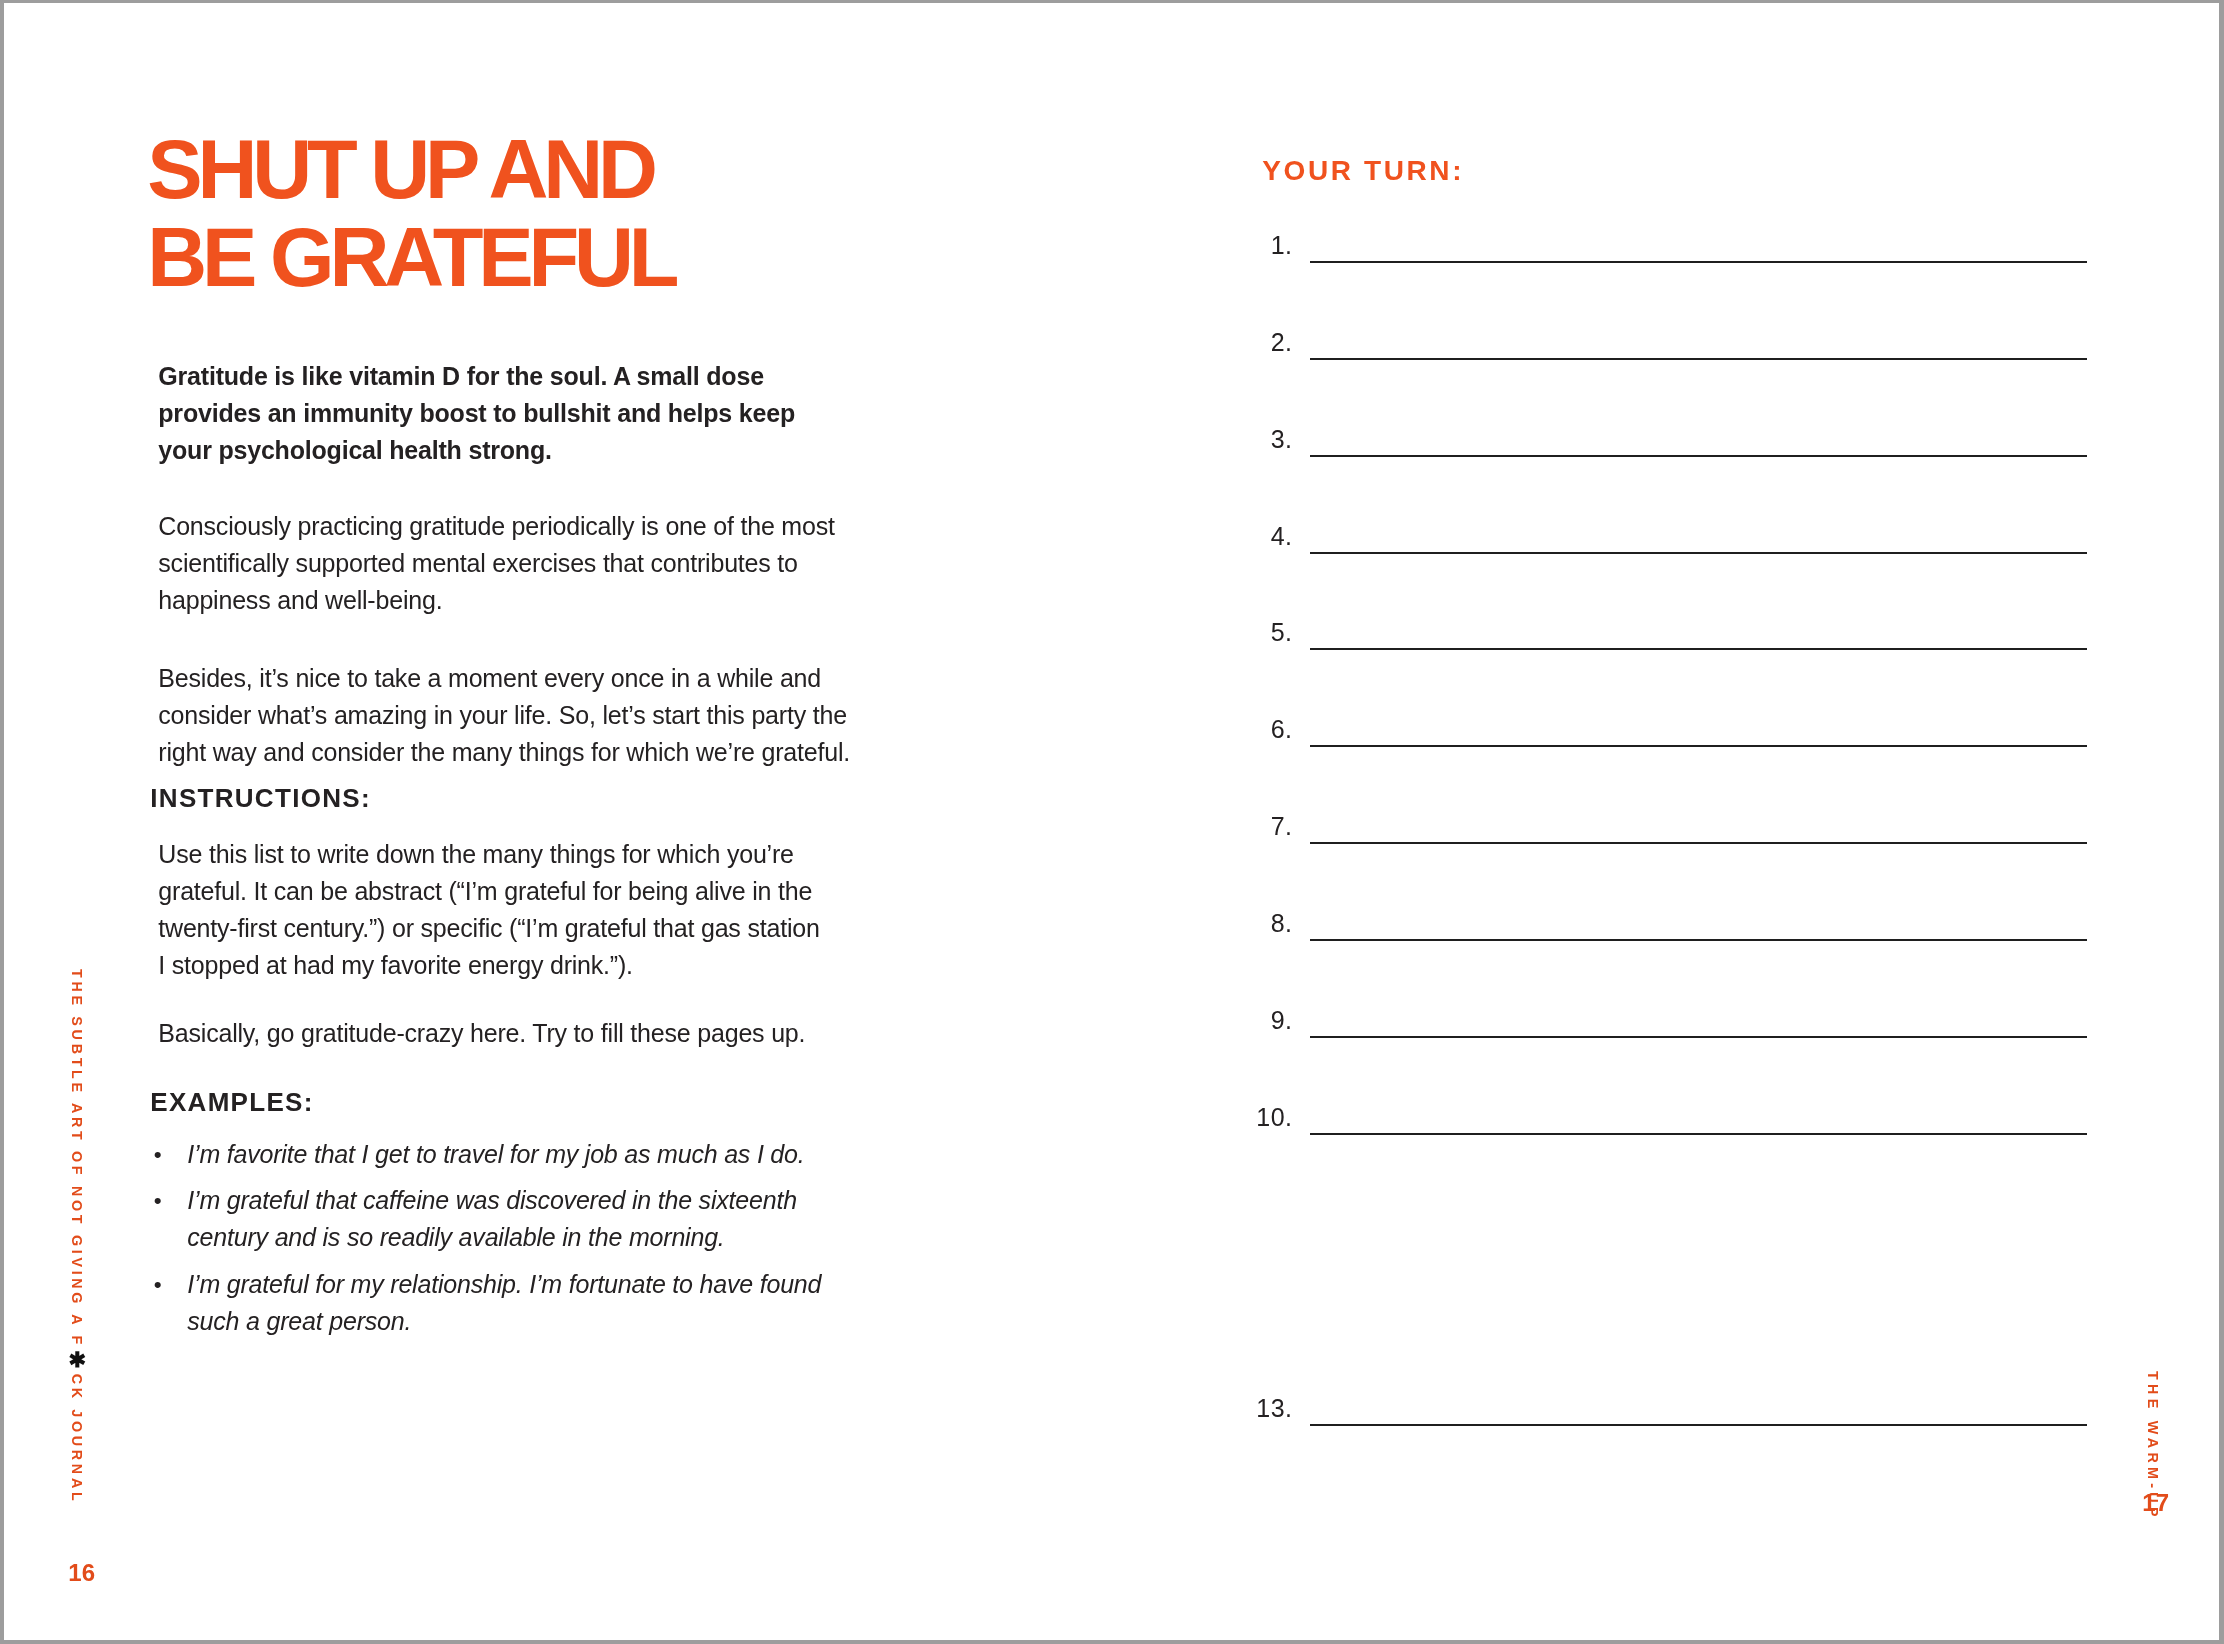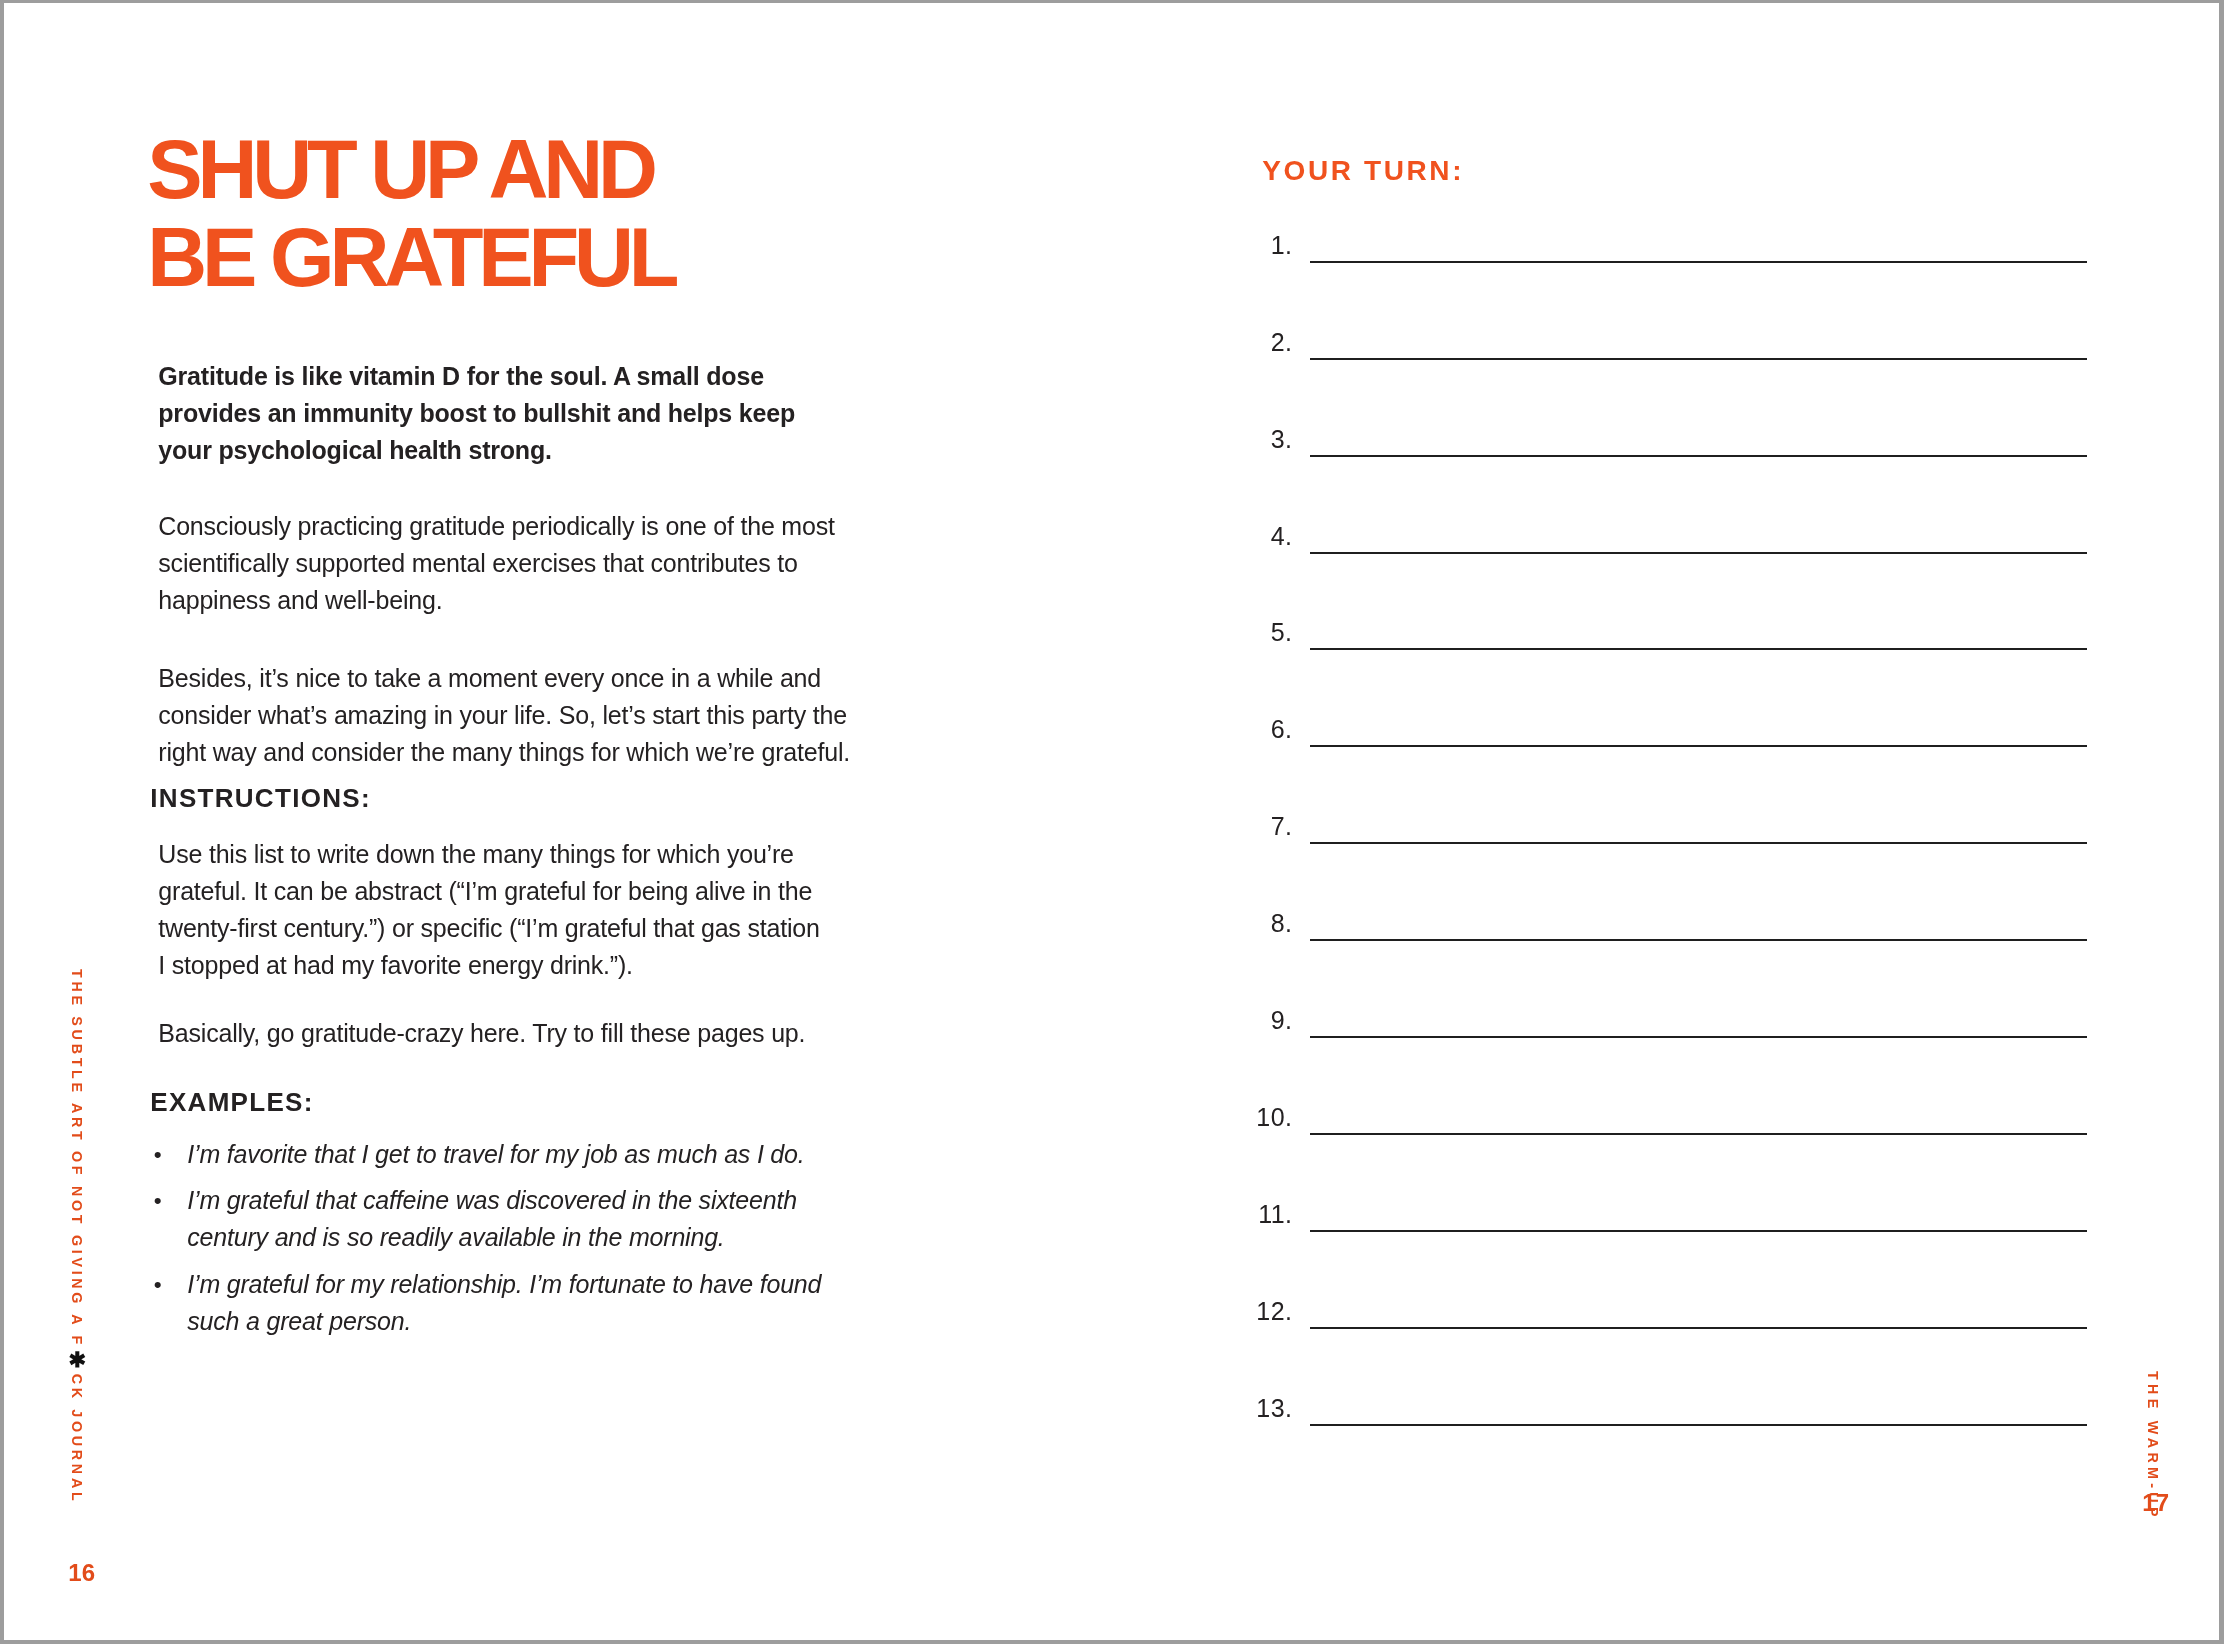--- a/index.html
+++ b/index.html
@@ -218,28 +218,20 @@
           <span class="turn-line"></span>
         </div>
         <div class="turn-row" style="top: 995px;">
           <span class="turn-num">9.</span>
           <span class="turn-line"></span>
         </div>
         <div class="turn-row" style="top: 1092px;">
           <span class="turn-num">10.</span>
           <span class="turn-line"></span>
         </div>
-        <div class="turn-row" style="top: 1189px;">
-          <span class="turn-num">11.</span>
-          <span class="turn-line"></span>
-        </div>
-        <div class="turn-row" style="top: 1286px;">
-          <span class="turn-num">12.</span>
-          <span class="turn-line"></span>
-        </div>
         <div class="turn-row" style="top: 1383px;">
           <span class="turn-num">13.</span>
           <span class="turn-line"></span>
         </div>
       </div>
 
     <div class="v-label spine-right">THE WARM-UP</div>
 
     <div class="page-num pn-right">17</div>
   </section>

